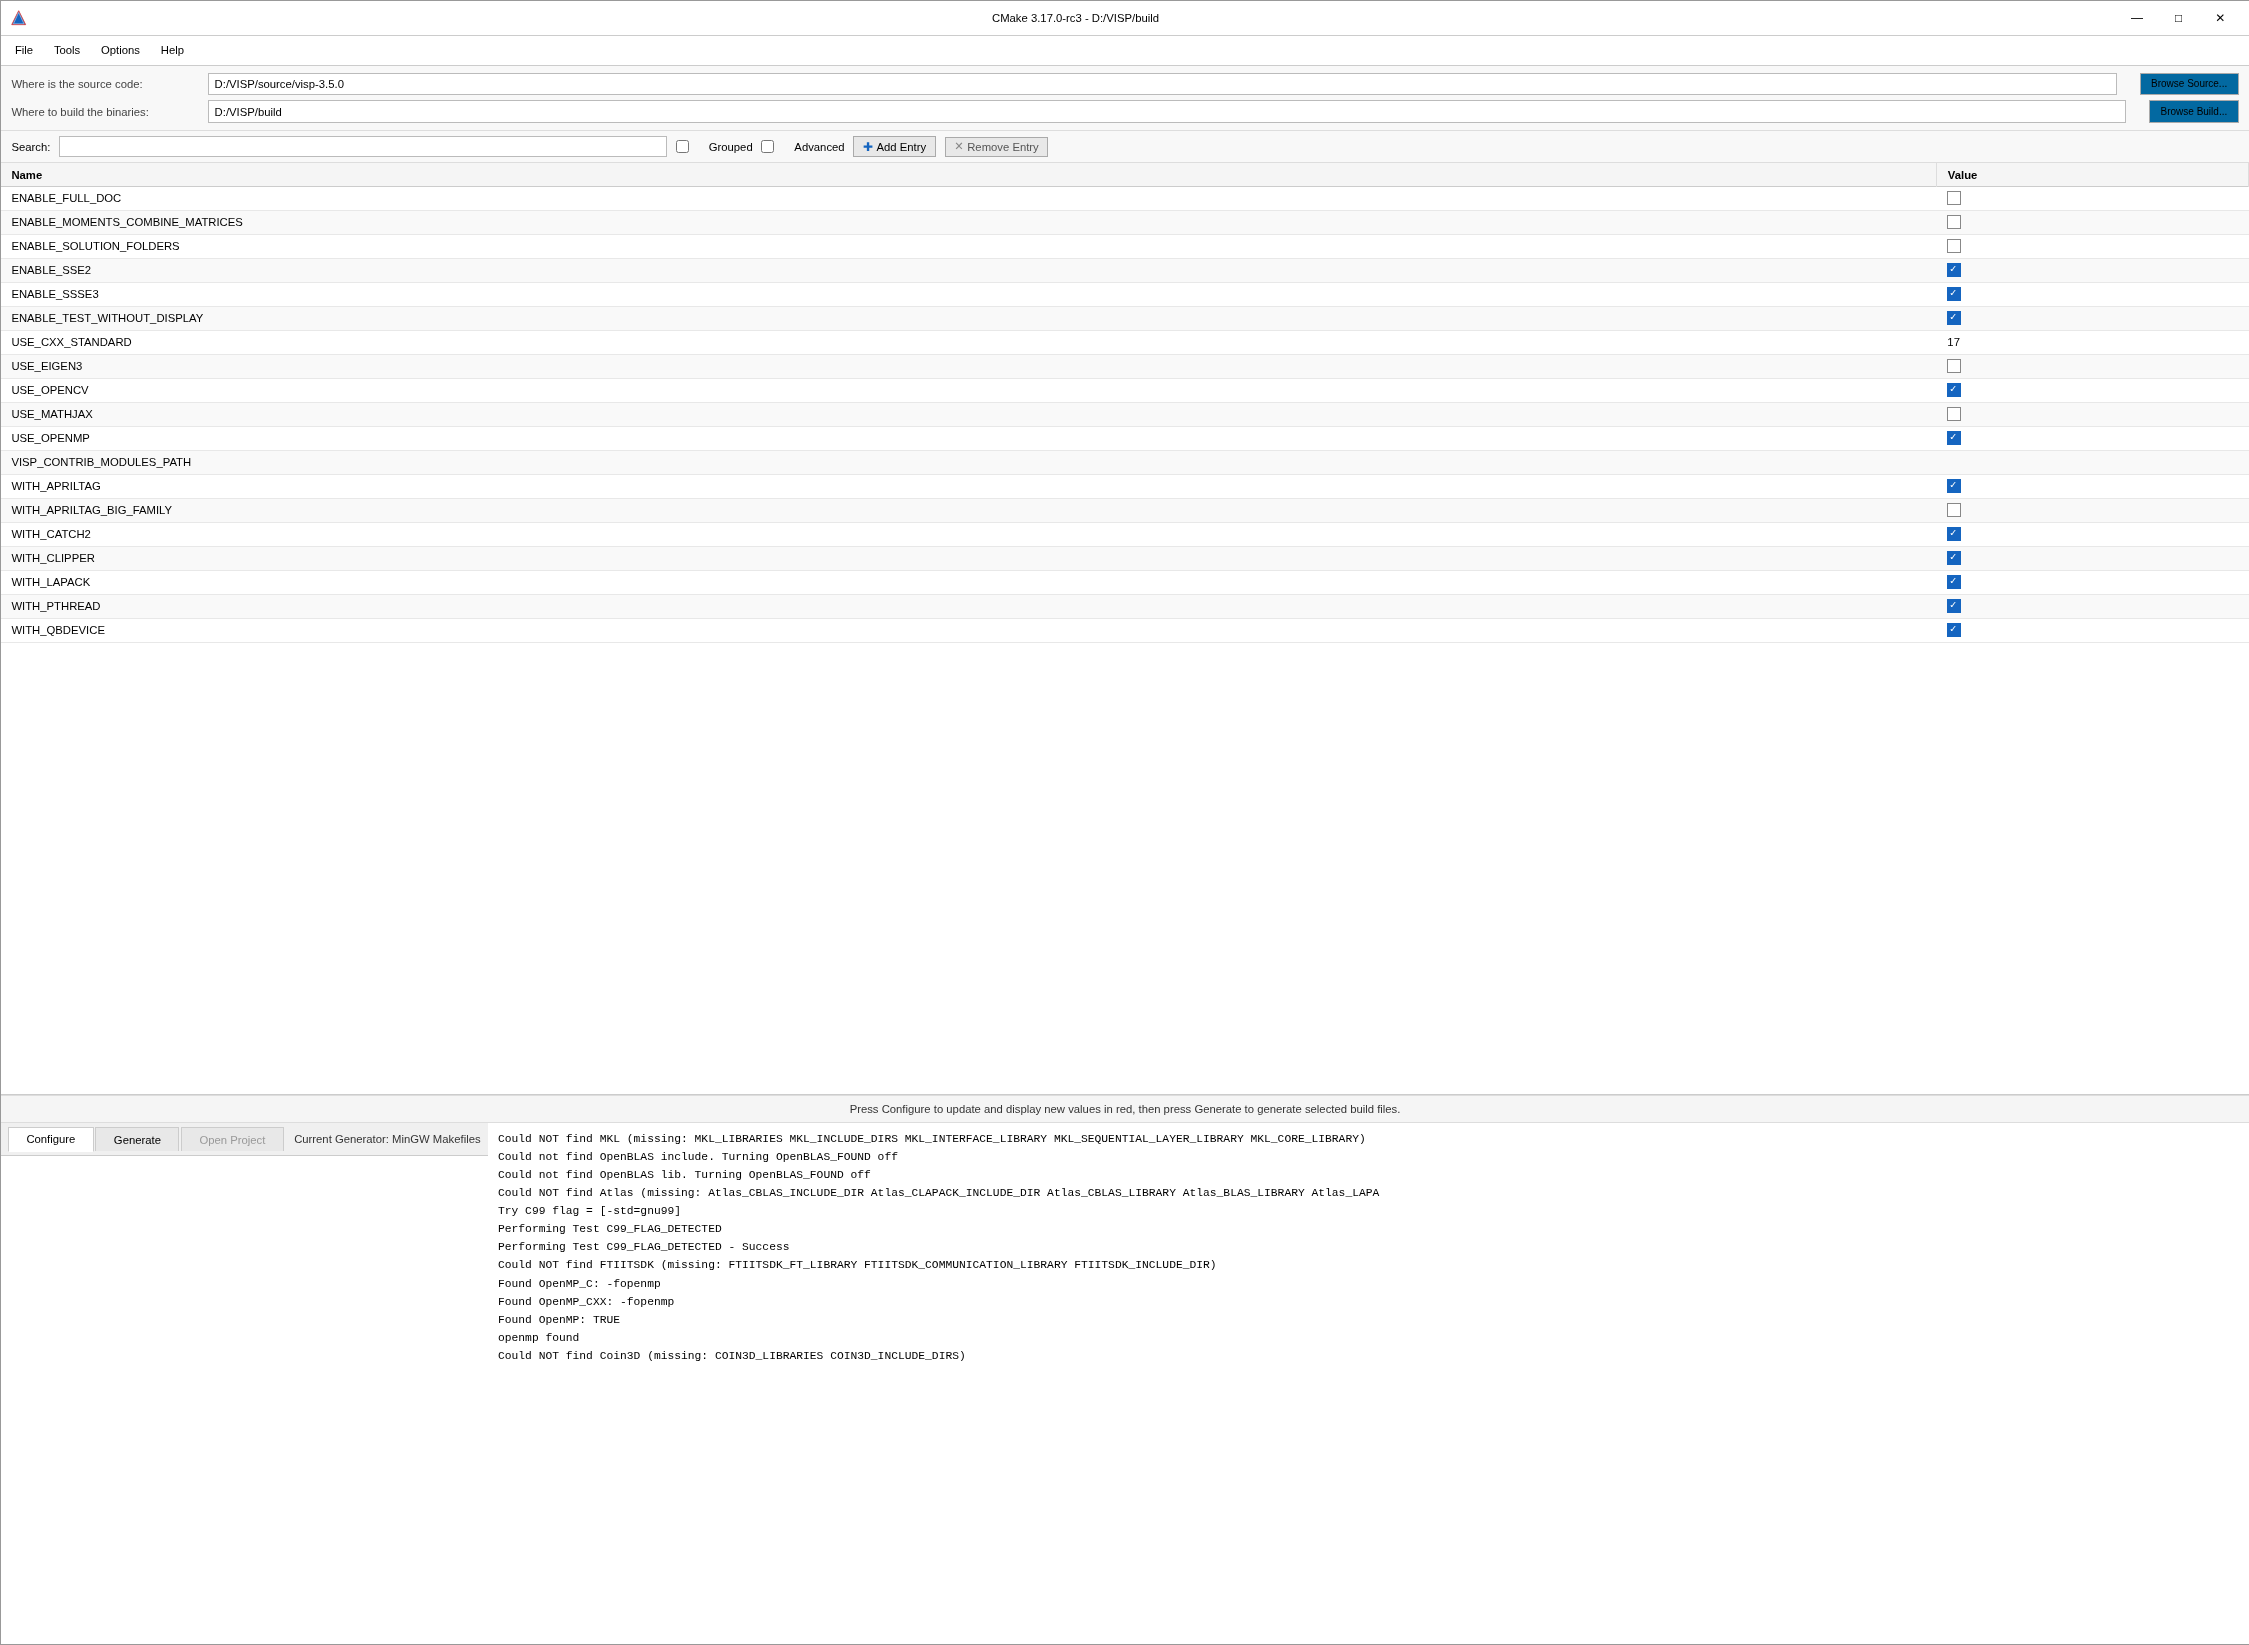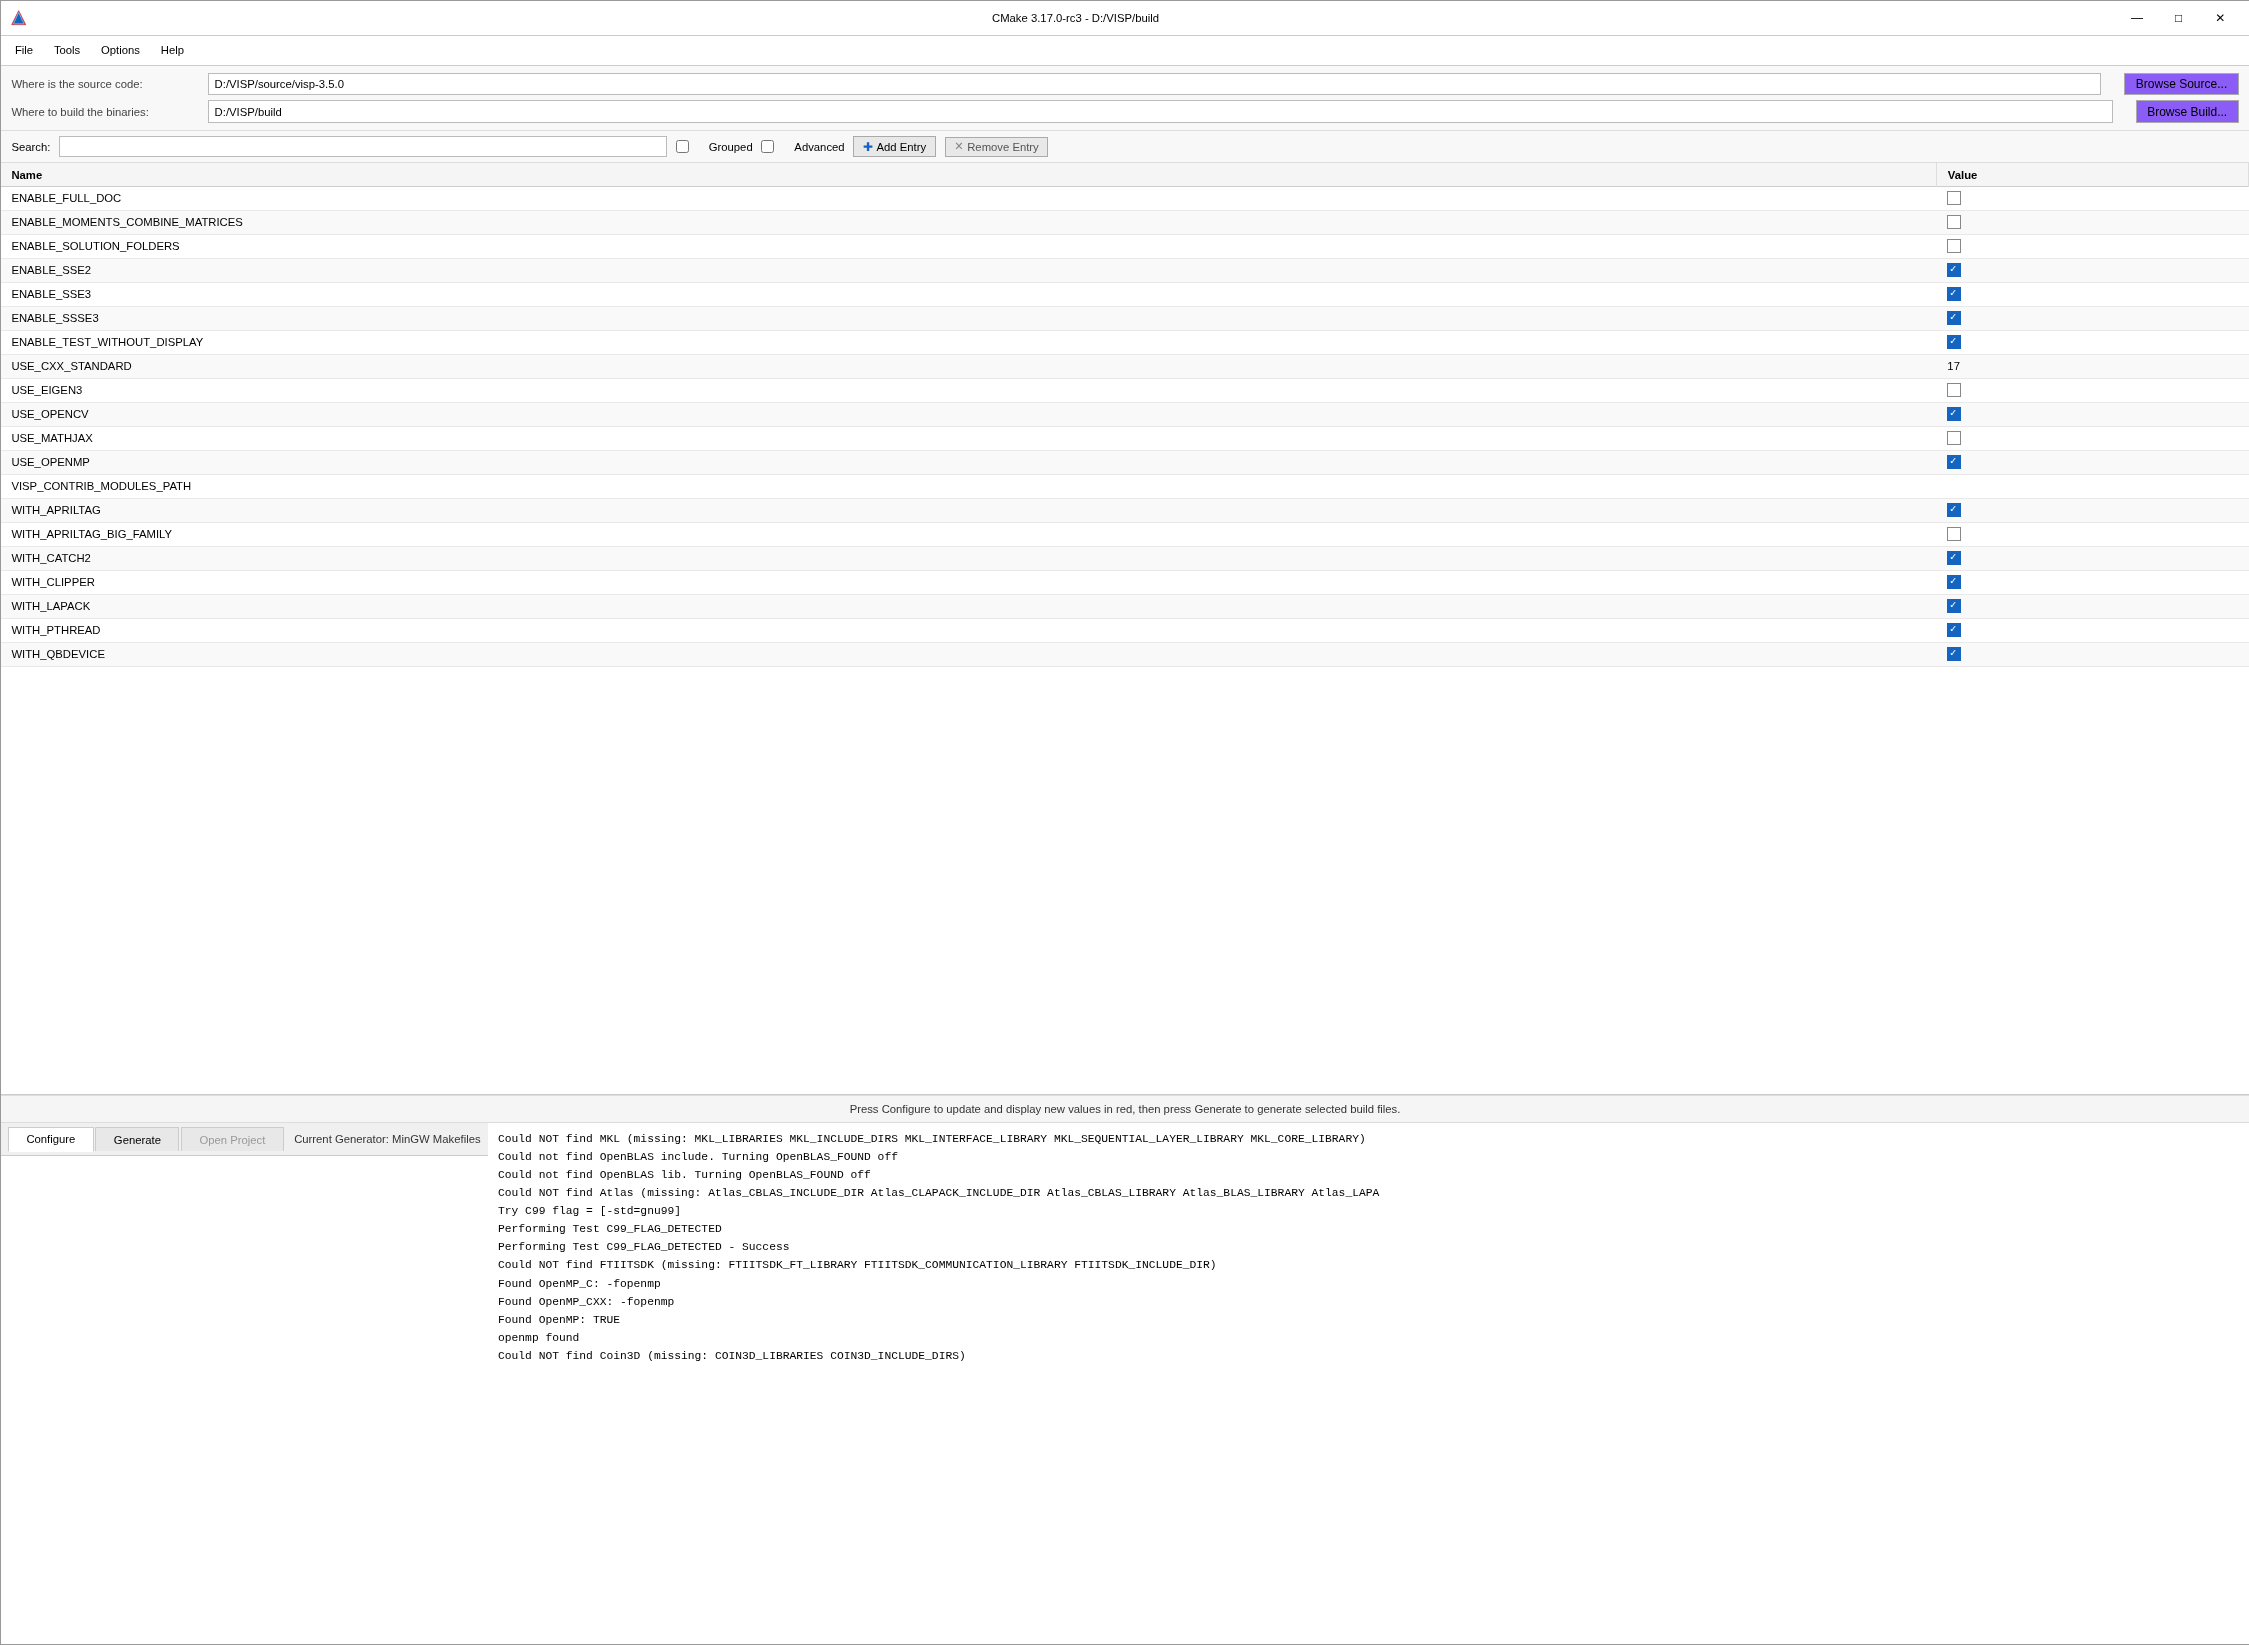--- a/index.html
+++ b/index.html
@@ -94,22 +94,22 @@
       height: 22.6px;
       border: 0.9px solid #bbb;
       padding: 1.7px 5.2px;
       font-size: 11.3px;
       background: #fff;
     }
     .toolbar-btn {
       height: 22.6px;
       padding: 1.7px 10.4px;
       border: 0.9px solid #aaa;
-      background: #8b5cf6;
-      font-size: 12px;
+      background: #0369a1;
+      font-size: 10px;
       cursor: pointer;
       white-space: nowrap;
     }
     .search-row {
       display: flex;
       align-items: center;
       gap: 8.7px;
       background: #f8f8f8;
       border-bottom: 0.9px solid #ddd;
       padding: 5.2px 10.4px;
@@ -361,24 +361,20 @@
             </tr>
             <tr>
               <td class="td-name">ENABLE_SOLUTION_FOLDERS</td>
               <td class="td-value"><div class="check-box"></div></td>
             </tr>
             <tr>
               <td class="td-name">ENABLE_SSE2</td>
               <td class="td-value"><div class="check-box checked"></div></td>
             </tr>
             <tr>
-              <td class="td-name">ENABLE_SSE3</td>
-              <td class="td-value"><div class="check-box checked"></div></td>
-            </tr>
-            <tr>
               <td class="td-name">ENABLE_SSSE3</td>
               <td class="td-value"><div class="check-box checked"></div></td>
             </tr>
             <tr>
               <td class="td-name">ENABLE_TEST_WITHOUT_DISPLAY</td>
               <td class="td-value"><div class="check-box checked"></div></td>
             </tr>
             <tr>
               <td class="td-name">USE_CXX_STANDARD</td>
               <td class="td-value"><span class="value-text">17</span></td>

